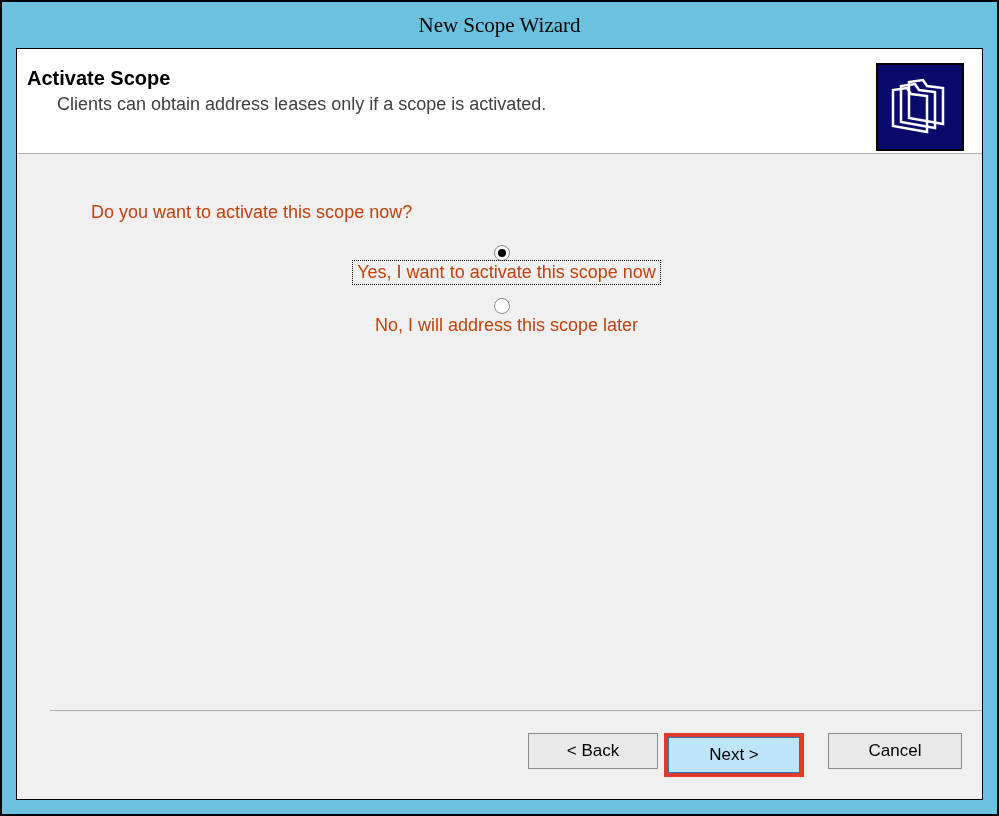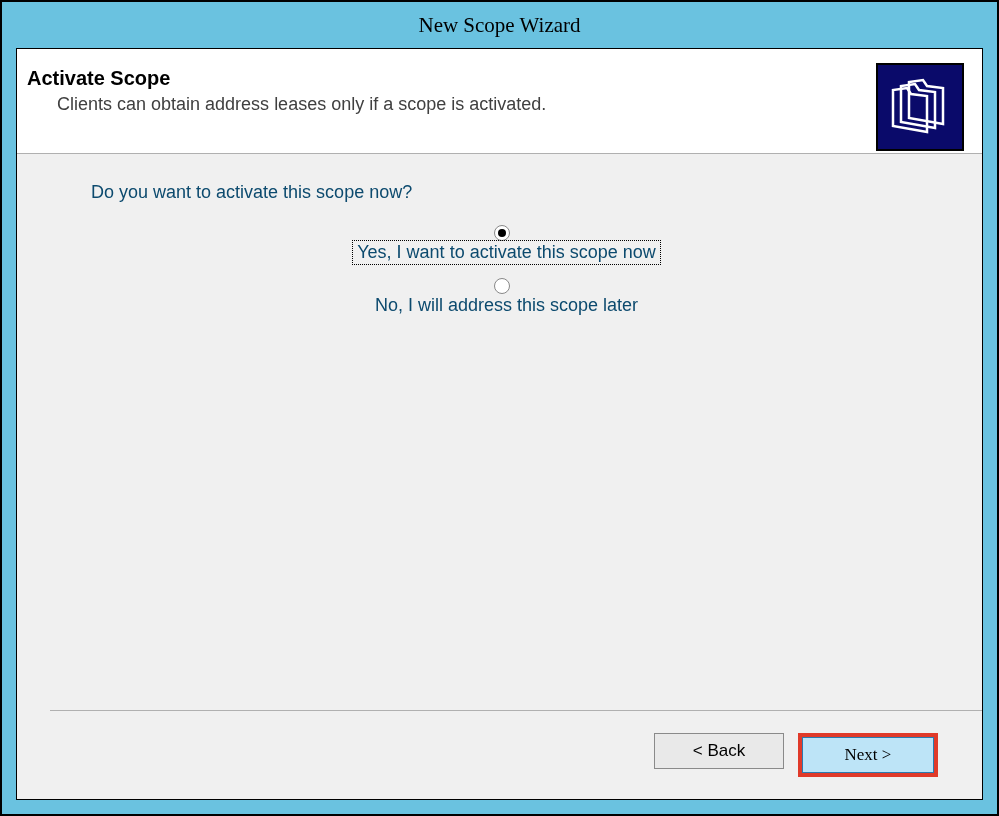--- a/index.html
+++ b/index.html
@@ -71,21 +71,22 @@
       border: 2px solid #000;
       display: flex;
       align-items: center;
       justify-content: center;
       margin-left: 12px;
     }
     .content {
       flex: 1;
       padding: 28px 70px 0 74px;
       font-size: 18px;
-      color: #0c4a6e;
+      color: #c2410c;
+      margin-top: 20px;
     }
     .question {
       margin-bottom: 22px;
     }
     .radio-row {
       display: flex;
       align-items: center;
       margin-bottom: 14px;
       margin-left: 10px;
       flex-direction: column;
@@ -115,21 +116,21 @@
       padding: 1px 4px;
     }
     .radio-label.focused {
       outline: 1px dotted #000;
     }
     .footer {
       border-top: 1px solid #b0b0b0;
       padding: 22px 20px 22px 0;
       display: flex;
       justify-content: flex-end;
-      gap: 8px;
+      gap: 0;
       margin-left: 33px;
     }
     .btn {
       min-width: 130px;
       height: 36px;
       background: #e9e9e9;
       border: 1px solid #8a8a8a;
       font-size: 17px;
       color: #000;
       display: inline-flex;
@@ -141,21 +142,20 @@
     .btn-next-wrapper {
       border: 4px solid #e03a2a;
       display: inline-flex;
       margin: 0 24px 0 6px;
     }
     .btn-next {
       background: #bde4f7;
       border: 1px solid #2a7ab0;
       min-width: 132px;
       height: 36px;
-      font-family: Liberation Serif, serif;
     }
     .btn-back {
       margin-right: 0;
     }
     .btn-cancel {
       min-width: 134px;
     }
   </style>
 </head>
 <body>
@@ -195,16 +195,17 @@
         <span class="radio"></span>
         <span class="radio-label">No, I will address this scope later</span>
       </div>
     </div>
 
     <div class="footer">
       <button class="btn btn-back">&lt; Back</button>
       <span class="btn-next-wrapper">
         <button class="btn btn-next">Next &gt;</button>
       </span>
+      <button class="btn btn-cancel">Cancel</button>
     </div>
 
   </div>
 </div>
 
 </body></html>

